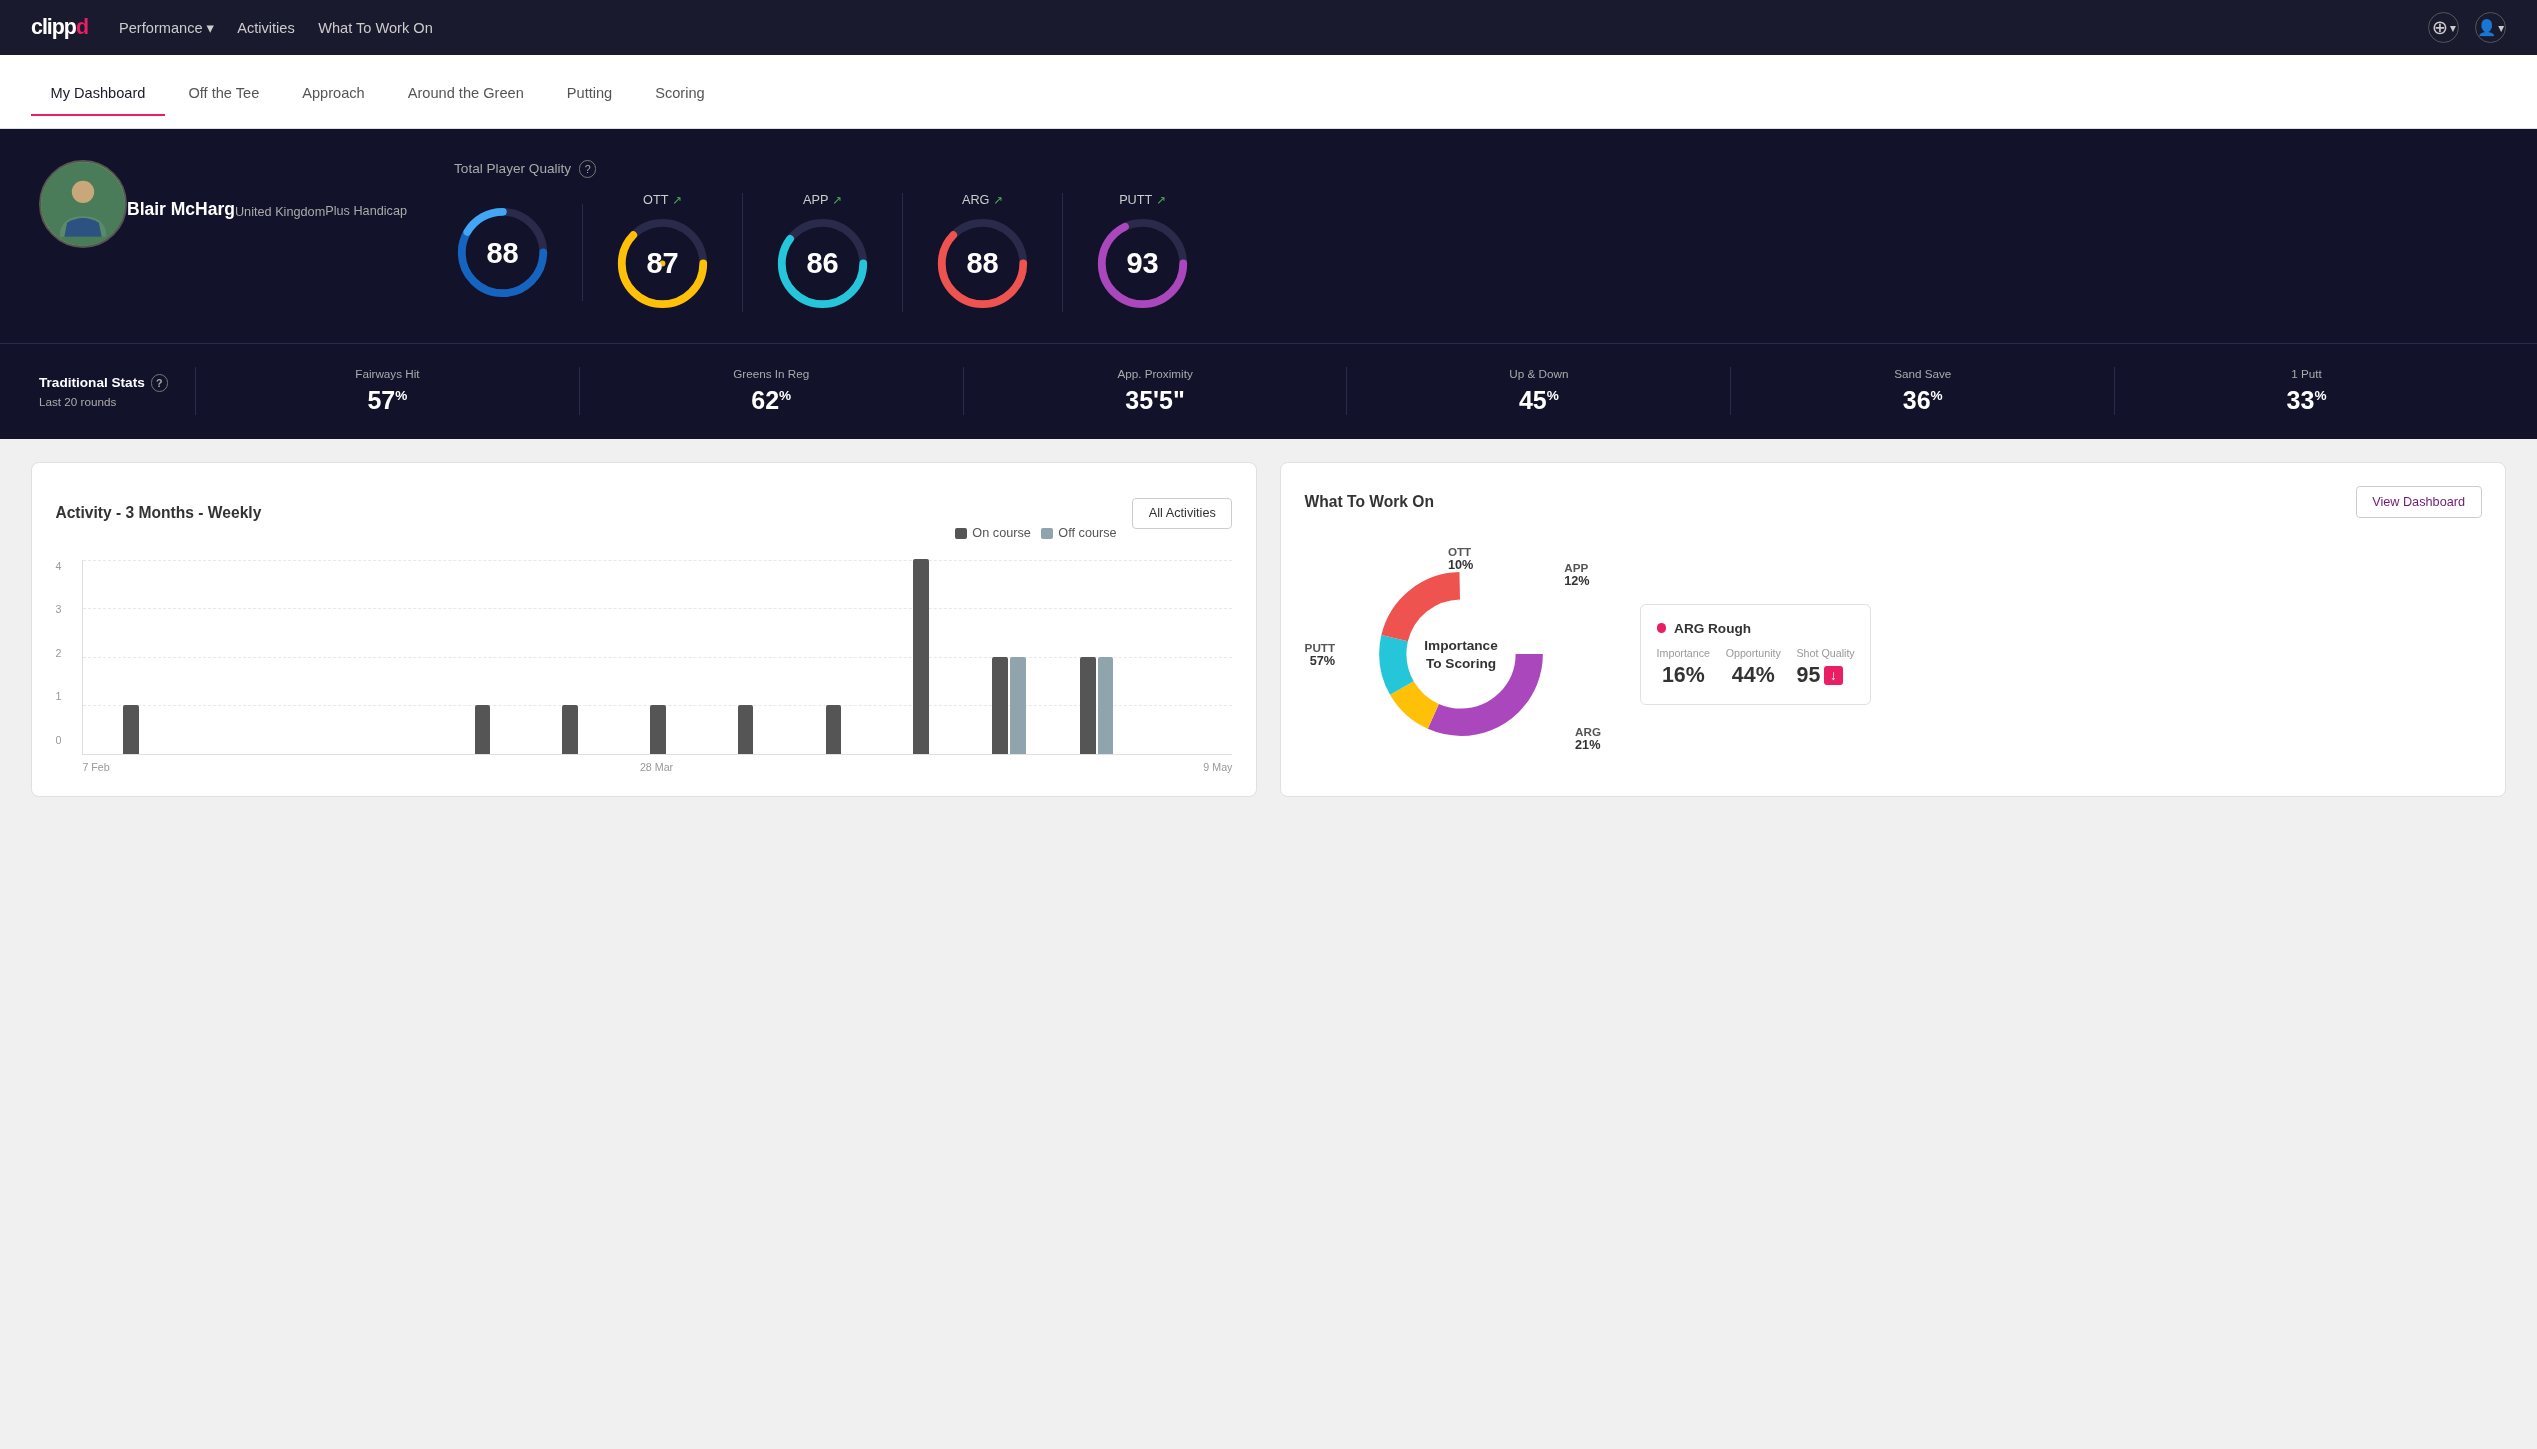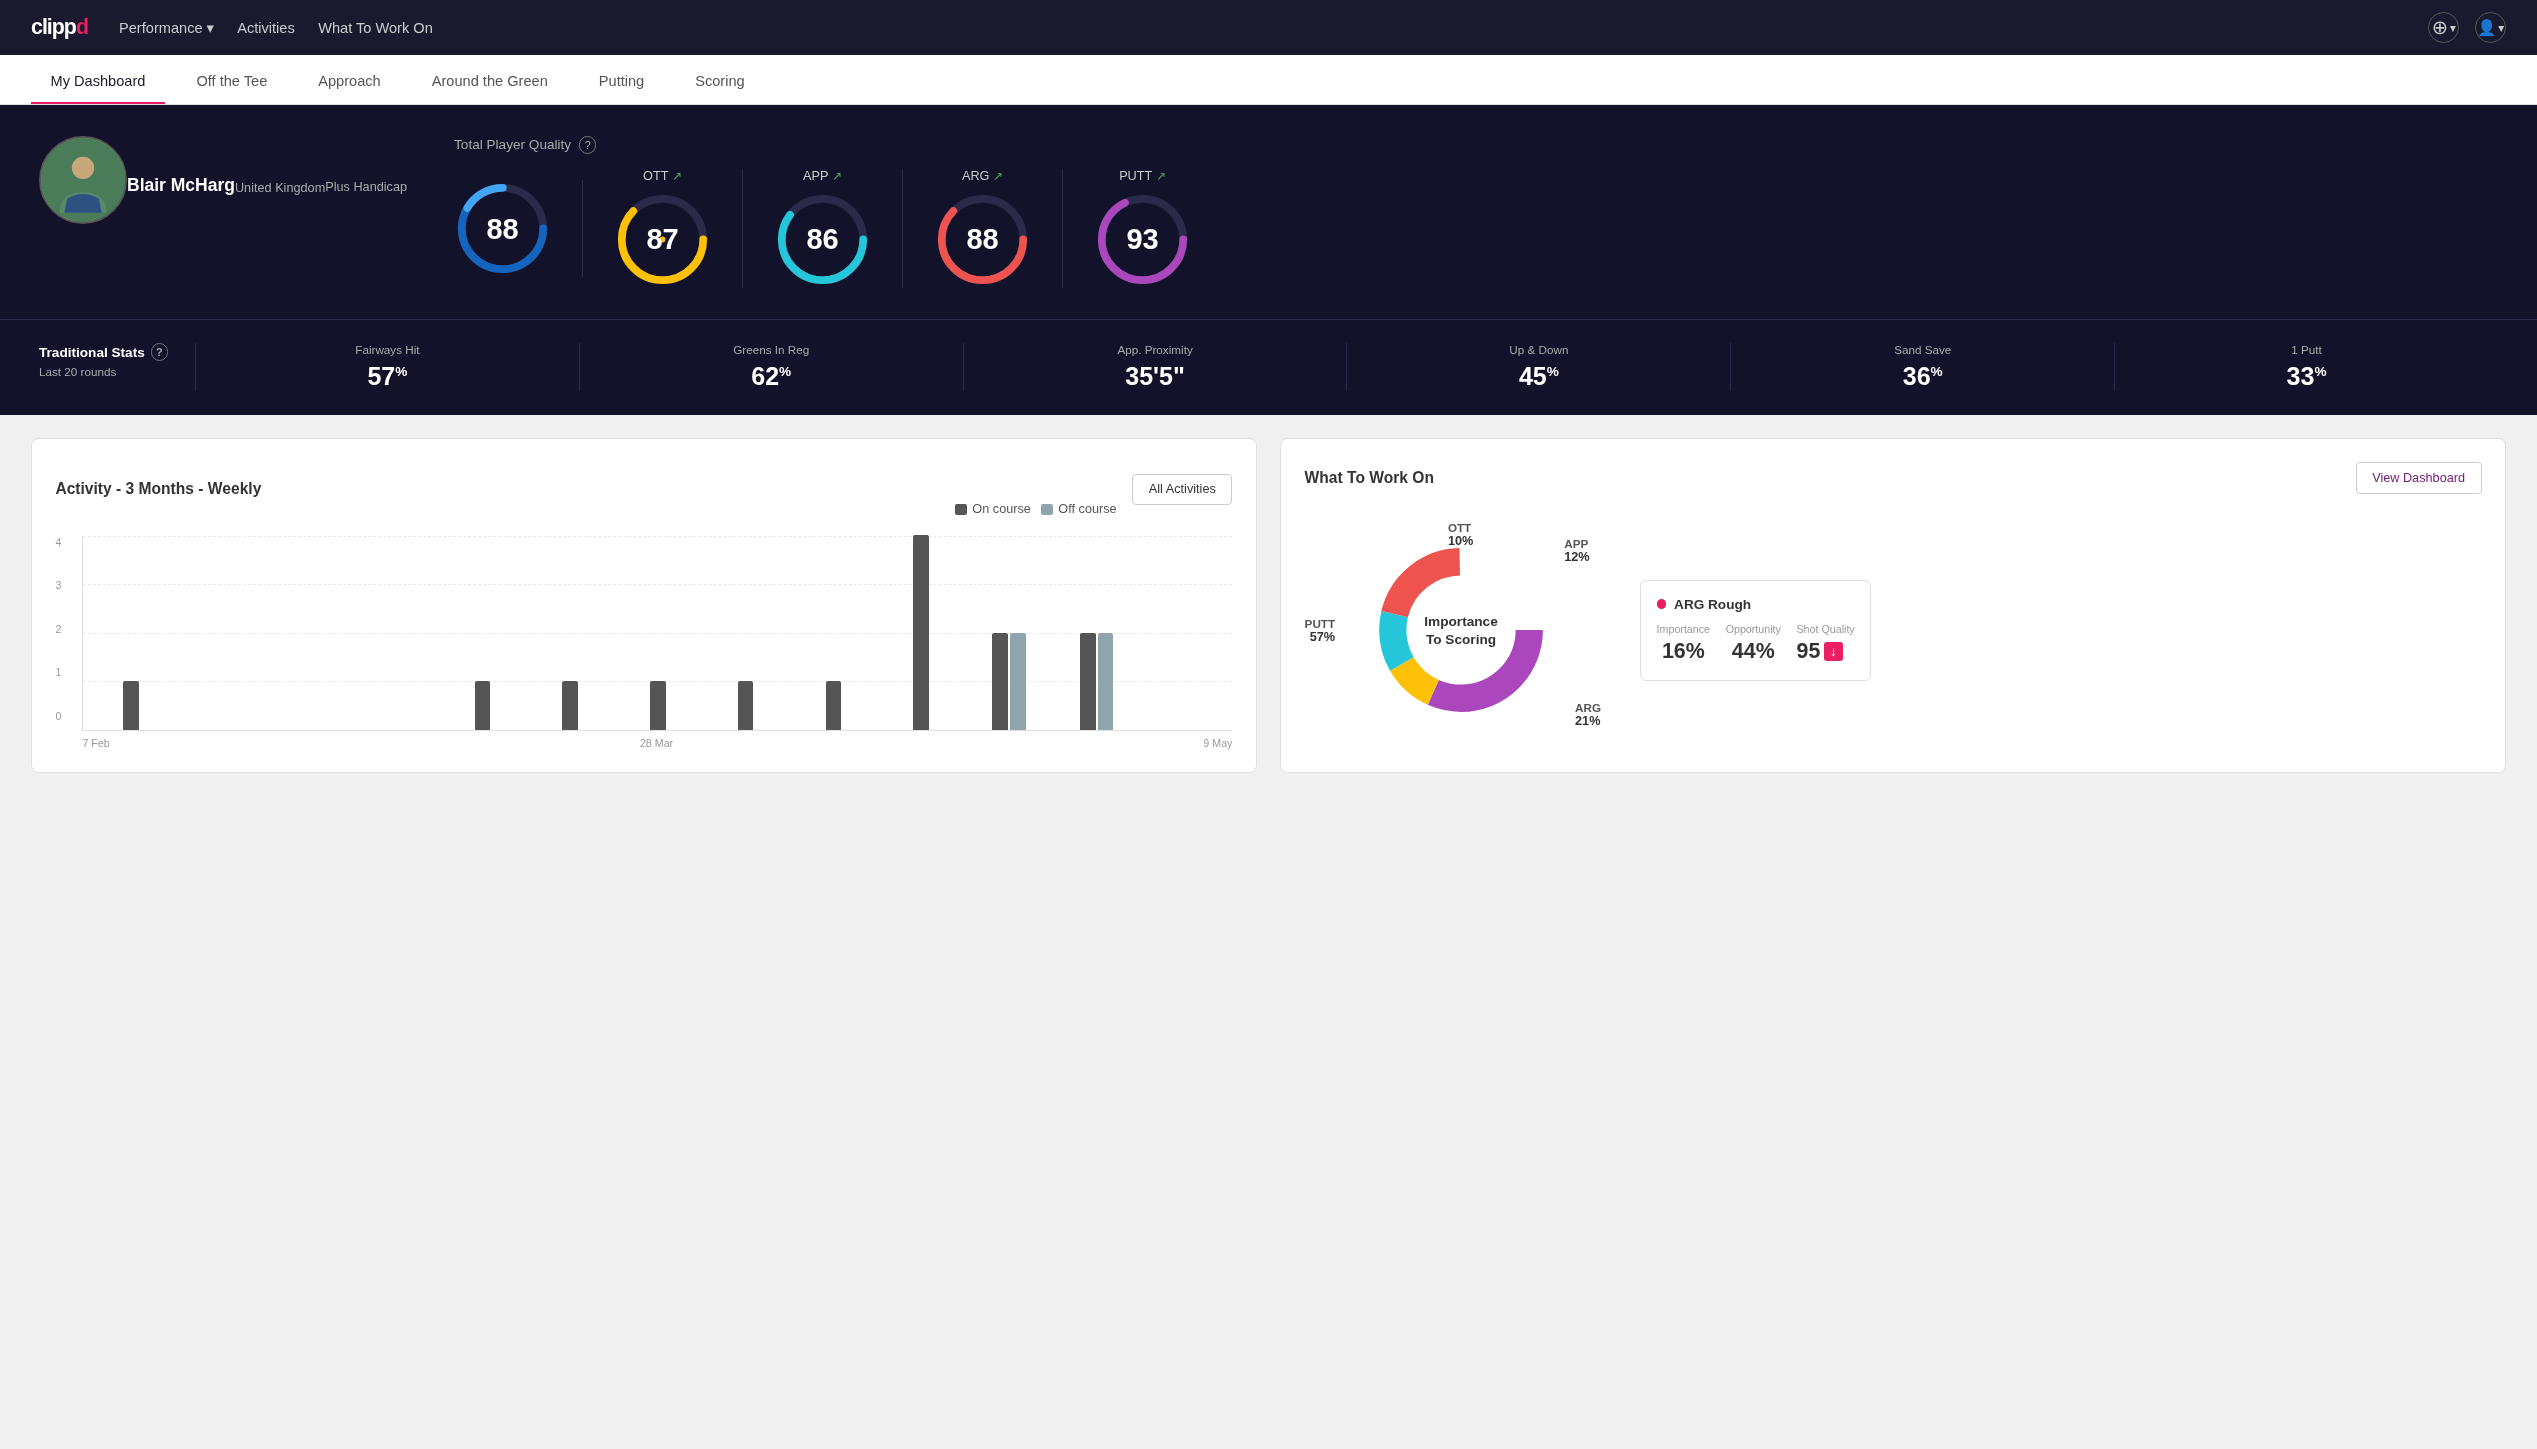--- a/index.html
+++ b/index.html
@@ -38,22 +38,22 @@
       display: flex;
       align-items: center;
       justify-content: center;
       font-size: 17.5px;
     }
 
     
     .tab-bar {
       background: #fff;
       display: flex;
-      gap: 12px;
-      padding: 0 31px;
+      gap: 4px;
+      padding: 12px 31px;
       border-bottom: 1px solid #e0e0e0;
     }
     .tab-item {
       color: #555;
       font-size: 14.6px;
       padding: 17.5px 19.5px 13.6px;
       cursor: pointer;
       border-bottom: 2.9px solid transparent;
       font-weight: 500;
     }
@@ -145,21 +145,21 @@
       font-size: 29px;
       font-weight: 700;
       color: #fff;
     }
 
     
     .trad-stats {
       background: #12122a;
       padding: 23.4px 39px;
       display: flex;
-      align-items: flex-start;
+      align-items: center;
       gap: 0;
       border-top: 1px solid #2a2a4a;
     }
     .trad-label-section {
       min-width: 156px;
     }
     .trad-label { font-size: 13.6px; font-weight: 600; color: #fff; display: flex; align-items: center; gap: 5.8px; }
     .trad-sub { color: #aaa; font-size: 11.7px; margin-top: 3.9px; }
     .stat-item {
       flex: 1;

